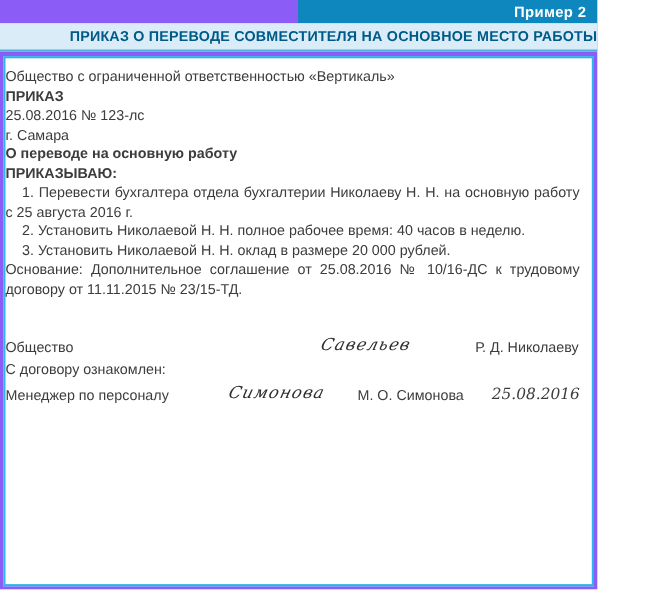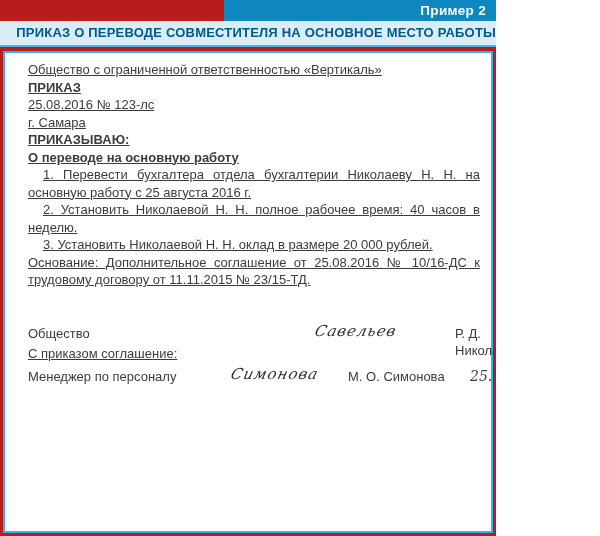--- a/index.html
+++ b/index.html
@@ -1,38 +1,38 @@
 <!DOCTYPE html>
 <html><head>
 <meta charset="utf-8">
 <style>
   html,body { margin:0; padding:0; background:#fff; }
   .screen {
-    position:relative; width:496px; height:536px; background:#b91c1c;
+    position:relative; width:543px; height:536px; background:#8b5cf6;
     font-family:"Liberation Sans", sans-serif; color:#3c3c3b; overflow:hidden;
   }
   
   .example-tab {
     position:absolute; top:0; right:0; width:272px; height:21px;
     background:#0d87bd; color:#ffffff; font-weight:bold; font-size:13.5px;
     line-height:21px; text-align:right; padding-right:10px; box-sizing:border-box;
     letter-spacing:.3px;
   }
   
   .title-band {
     position:absolute; top:21px; left:0; right:0; height:24px;
     background:#d9ecf7; border-bottom:2px solid #4fb3e0;
     color:#005a87; font-weight:bold; font-size:13px; line-height:24px;
     text-align:right; letter-spacing:.2px;
   }
   
   .doc {
     position:absolute; top:51px; left:3px; right:3px; bottom:3px;
     border:2px solid #2fb3ea; background:#ffffff; box-sizing:border-box;
-    padding:8px 11px 0 23px; font-size:13px; line-height:17.5px;text-decoration:underline;
+    padding:8px 11px 0 0; font-size:13px; line-height:17.5px;
   }
   .doc p { margin:0; }
   .bold { font-weight:bold; }
   .mt-block   { margin-top:18px; }
   .mt-subject { margin-top:17px; }
   .mt-order   { margin-top:36px; }
   .items p { text-indent:15px; text-align:justify; }
   .basis { margin-top:14px; text-align:justify; }
   .sig-row { position:relative; height:20px; }
   .sig-row.director { margin-top:36px; }
@@ -64,39 +64,39 @@
   <div class="title-band">ПРИКАЗ О ПЕРЕВОДЕ СОВМЕСТИТЕЛЯ НА ОСНОВНОЕ МЕСТО РАБОТЫ</div>
 
   <div class="doc">
 
     <p>Общество с ограниченной ответственностью «Вертикаль»</p>
 
     <p class="bold mt-block">ПРИКАЗ</p>
     <p>25.08.2016 № 123-лс</p>
     <p>г. Самара</p>
 
+    <p class="bold mt-subject">О переводе на основную работу</p>
+
     <p class="bold mt-order">ПРИКАЗЫВАЮ:</p>
-
-    <p class="bold mt-subject">О переводе на основную работу</p>
 
     <div class="items">
       <p>1. Перевести бухгалтера отдела бухгалтерии Николаеву Н. Н. на основную работу с 25 августа 2016 г.</p>
       <p>2. Установить Николаевой Н. Н. полное рабочее время: 40 часов в неделю.</p>
       <p>3. Установить Николаевой Н. Н. оклад в размере 20 000 рублей.</p>
     </div>
 
     <p class="basis">Основание: Дополнительное соглашение от 25.08.2016 № 10/16-ДС к трудовому договору от 11.11.2015 № 23/15-ТД.</p>
 
     <div class="sig-row director">
       <span class="sig-pos">Общество</span>
       <span class="sig-script director-script">Савельев</span>
       <span class="sig-name director-name">Р. Д. Николаеву</span>
     </div>
 
-    <p class="ack">С приказом соглашение:</p>
+    <p class="ack">С договору ознакомлен:</p>
 
     <div class="sig-row manager">
       <span class="sig-pos">Менеджер по персоналу</span>
       <span class="sig-script manager-script">Симонова</span>
       <span class="sig-name manager-name">М. О. Симонова</span>
       <span class="sig-date">25.08.2016</span>
     </div>
 
   </div>
 </div>

